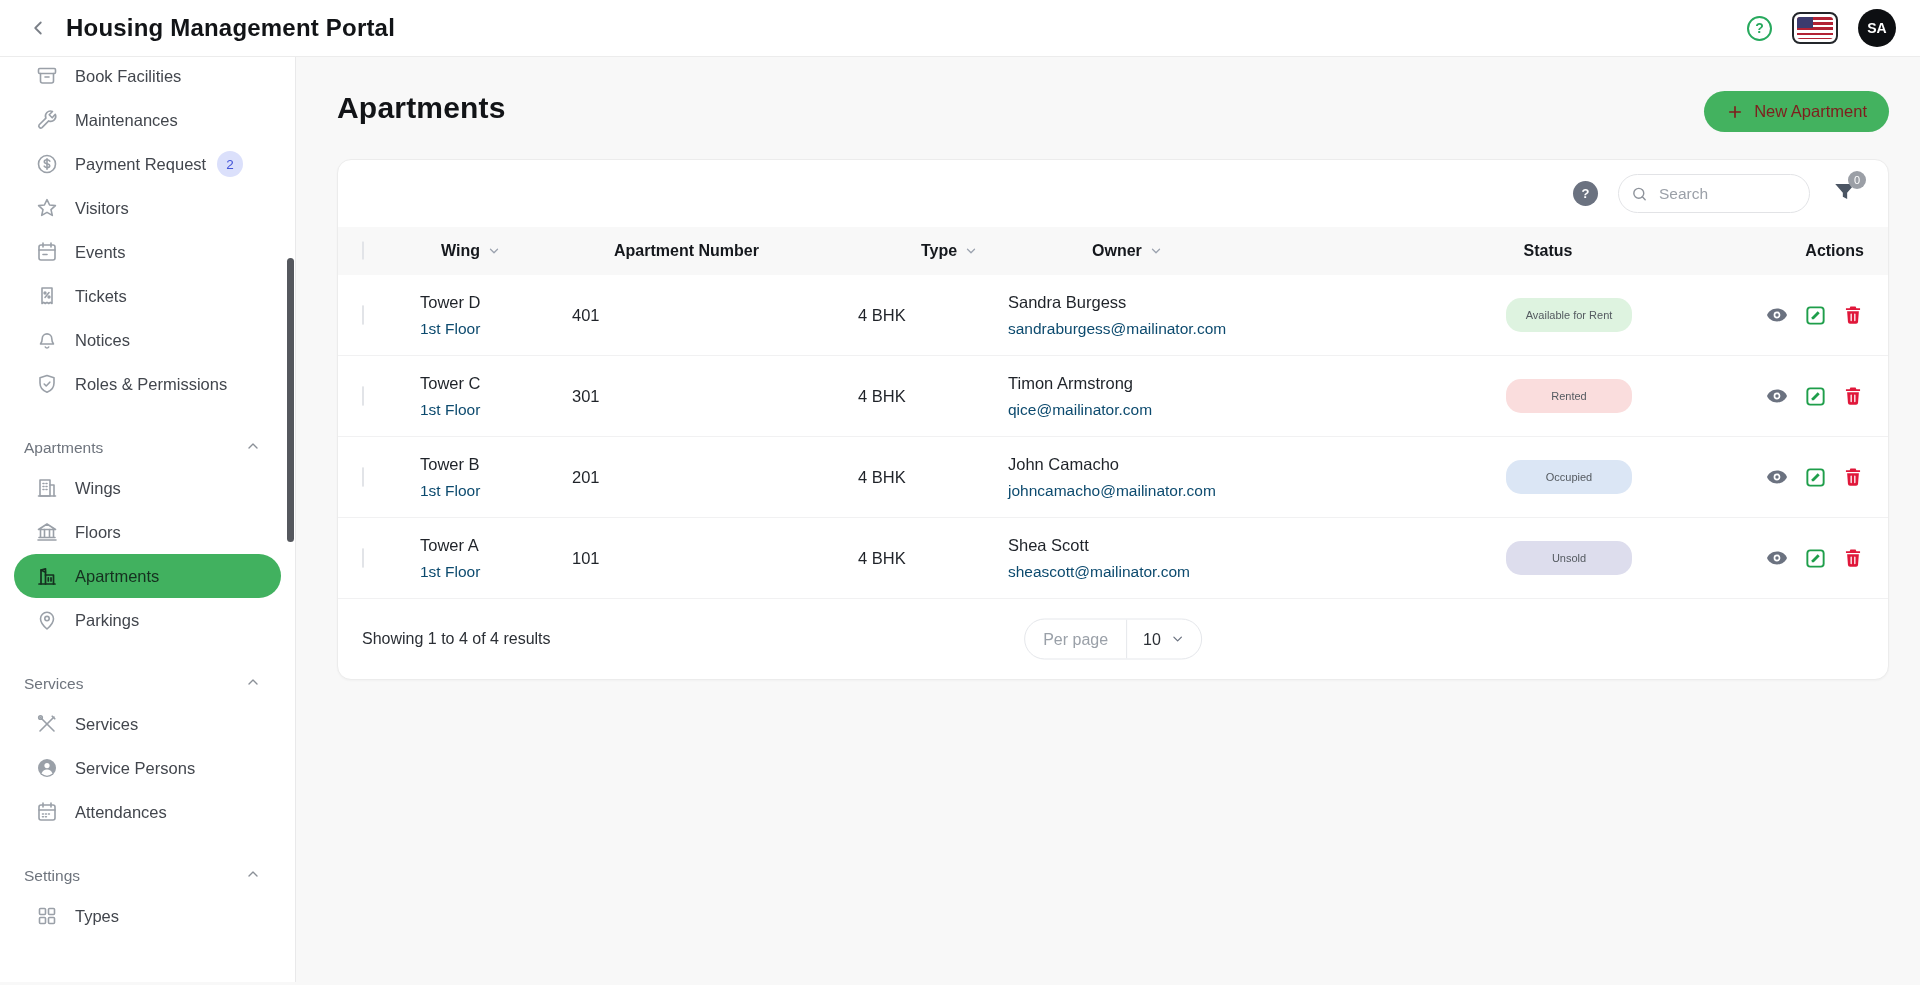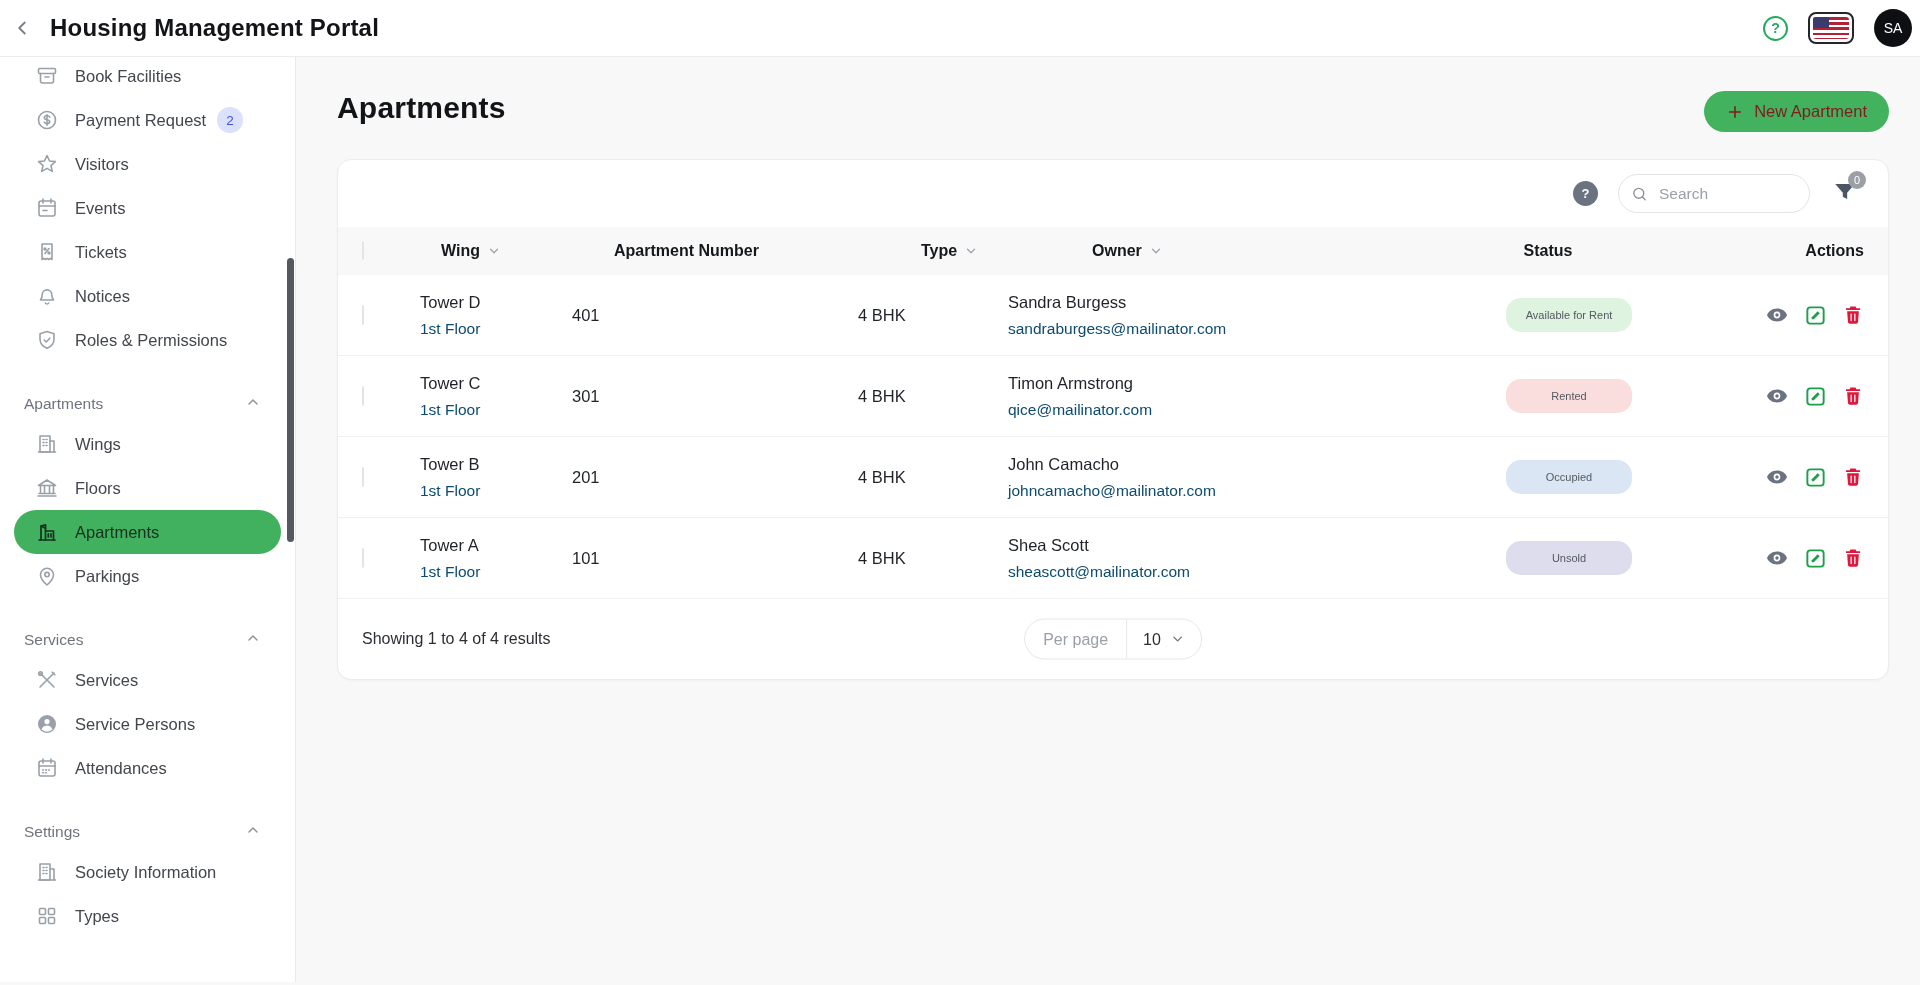--- a/index.html
+++ b/index.html
@@ -1,27 +1,27 @@
 <!DOCTYPE html>
 <html><head>
 <meta charset="utf-8">
 <style>
   * { margin:0; padding:0; box-sizing:border-box; }
   html,body { width:1920px; height:985px; overflow:hidden; font-family:"Liberation Sans", sans-serif; background:#f8f8f8; color:#1b1d21; }
 
   
-  .topbar { position:fixed; top:0; left:0; width:1920px; height:57px; background:#fff; border-bottom:1px solid #ececec; display:flex; align-items:center; padding:0 8px; z-index:30; }
+  .topbar { position:fixed; top:0; left:0; width:1920px; height:57px; background:#fff; border-bottom:1px solid #ececec; display:flex; align-items:center; padding:0 24px; z-index:30; }
   .back-btn { width:28px; height:28px; display:flex; align-items:center; justify-content:center; color:#7a7f87; cursor:pointer; }
   .app-title { font-size:24px; font-weight:700; color:#121417; margin-left:14px; letter-spacing:.2px; }
   .topbar-right { margin-left:auto; display:flex; align-items:center; gap:20px; }
   .help-ring { width:25px; height:25px; border:2px solid #27a95d; border-radius:50%; color:#27a95d; font-size:14px; font-weight:700; display:flex; align-items:center; justify-content:center; cursor:pointer; }
   .flag-btn { width:46px; height:32px; border:2px solid #23262b; border-radius:8px; background:#fff; padding:3px; cursor:pointer; }
   .flag-inner { position:relative; width:100%; height:100%; border-radius:3px; overflow:hidden; background:repeating-linear-gradient(180deg,#b22234 0 2.6px,#ffffff 2.6px 5.2px); }
   .flag-canton { position:absolute; top:0; left:0; width:16px; height:11px; background:#3c3b6e; }
-  .avatar { width:38px; height:38px; border-radius:50%; background:#0d0f12; color:#fff; font-size:14px; font-weight:400; display:flex; align-items:center; justify-content:center; cursor:pointer; }
+  .avatar { width:38px; height:38px; border-radius:50%; background:#0d0f12; color:#fff; font-size:14px; font-weight:700; display:flex; align-items:center; justify-content:center; cursor:pointer; }
 
   
   .sidebar { position:fixed; top:54px; left:0; width:296px; height:928px; background:#fff; border-right:1px solid #e9e9ea; overflow:hidden; z-index:20; }
   .side-list { padding:6px 14px 0 14px; margin-top:-6px; }
   .side-item { display:flex; align-items:center; height:44px; padding:0 12px 0 20px; border-radius:22px; cursor:pointer; color:#42464d; }
   .side-item .ic { width:26px; height:26px; flex:0 0 26px; color:#9aa0a8; display:flex; align-items:center; justify-content:center; }
   .side-item .lbl { margin-left:15px; font-size:16.5px; }
   .side-item.selected { background:#41b15f; color:#15301f; }
   .side-item.selected .ic { color:#15301f; }
   .side-item.selected .lbl { font-weight:500; }
@@ -107,20 +107,28 @@
       <span class="ic">
           <svg width="24" height="24" viewBox="0 0 24 24" fill="none" stroke="currentColor" stroke-width="1.6" stroke-linecap="round" stroke-linejoin="round">
             <rect x="3.5" y="4.5" width="17" height="5" rx="1.2"></rect>
             <path d="M5.5 9.5V17a2 2 0 0 0 2 2h9a2 2 0 0 0 2-2V9.5"></path>
             <path d="M10 13h4"></path>
           </svg>
         </span>
       <span class="lbl">Book Facilities</span>
     </div>
 
+    <div class="side-item">
+      <span class="ic">
+          <svg width="24" height="24" viewBox="0 0 24 24" fill="none" stroke="currentColor" stroke-width="1.6" stroke-linecap="round" stroke-linejoin="round">
+            <path d="M20.3 6.3a5 5 0 0 1-6.6 6.6L7 19.6a2 2 0 0 1-2.8-2.8l6.7-6.7a5 5 0 0 1 6.6-6.6L14.2 6.8l3 3z"></path>
+          </svg>
+        </span>
+      <span class="lbl">Maintenances</span>
+    </div>
 
     <div class="side-item">
       <span class="ic">
           <svg width="24" height="24" viewBox="0 0 24 24" fill="none" stroke="currentColor" stroke-width="1.6" stroke-linecap="round" stroke-linejoin="round">
             <circle cx="12" cy="12" r="8.5"></circle>
             <path d="M12 6.8v10.4"></path>
             <path d="M14.8 9.2c-.5-.9-1.6-1.4-2.8-1.4-1.5 0-2.7.8-2.7 1.9 0 2.6 5.4 1.4 5.4 4 0 1.1-1.2 1.9-2.7 1.9-1.2 0-2.3-.5-2.8-1.4"></path>
           </svg>
         </span>
       <span class="lbl">Payment Request</span>
@@ -273,31 +281,20 @@
       <span class="lbl">Attendances</span>
     </div>
 
     <div class="side-section">
       <span class="sec-lbl">Settings</span>
       <span class="chev"><svg width="16" height="16" viewBox="0 0 24 24" fill="none" stroke="currentColor" stroke-width="2" stroke-linecap="round" stroke-linejoin="round">
             <polyline points="6 15 12 9 18 15"></polyline>
           </svg></span>
     </div>
 
-    <div class="side-item">
-      <span class="ic">
-          <svg width="24" height="24" viewBox="0 0 24 24" fill="none" stroke="currentColor" stroke-width="1.6" stroke-linecap="round" stroke-linejoin="round">
-            <rect x="5" y="4" width="10" height="16"></rect>
-            <path d="M15 9h4v11"></path>
-            <path d="M3.5 20h17"></path>
-            <path d="M8 7.5h1M11 7.5h1M8 10.5h1M11 10.5h1M8 13.5h1M11 13.5h1"></path>
-          </svg>
-        </span>
-      <span class="lbl">Society Information</span>
-    </div>
 
     <div class="side-item">
       <span class="ic">
           <svg width="24" height="24" viewBox="0 0 24 24" fill="none" stroke="currentColor" stroke-width="1.6" stroke-linejoin="round">
             <rect x="4.5" y="4.5" width="6" height="6" rx="1"></rect>
             <rect x="13.5" y="4.5" width="6" height="6" rx="1"></rect>
             <rect x="4.5" y="13.5" width="6" height="6" rx="1"></rect>
             <rect x="13.5" y="13.5" width="6" height="6" rx="1"></rect>
           </svg>
         </span>

